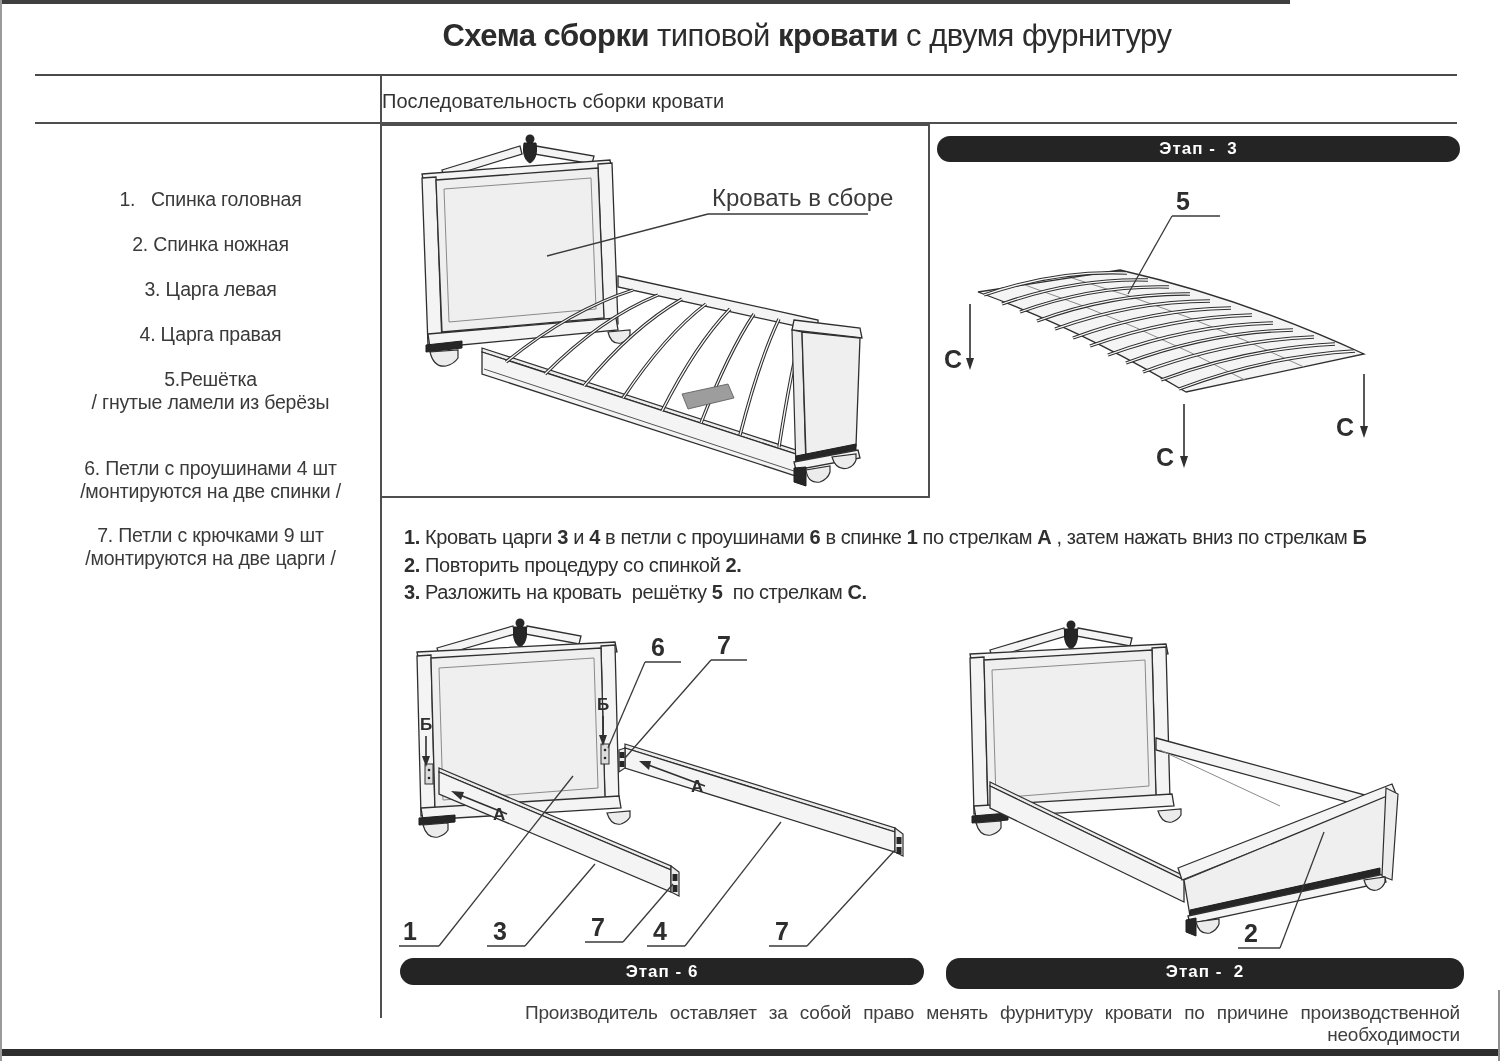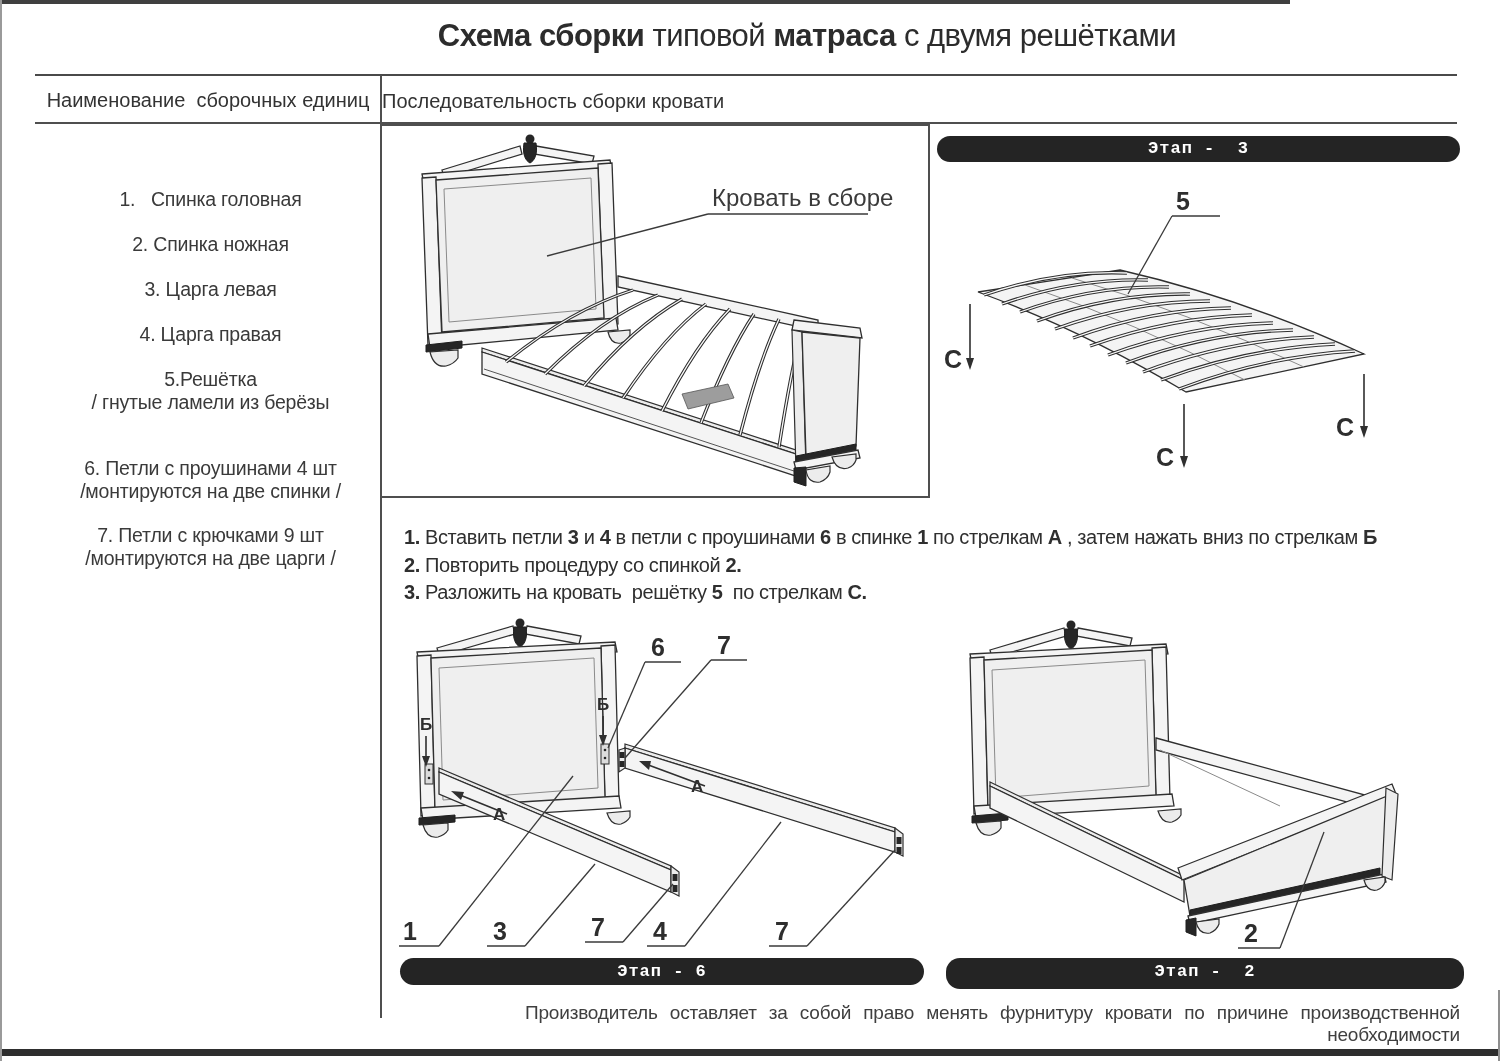--- a/index.html
+++ b/index.html
@@ -24,21 +24,21 @@
   
   .hdr{font-size:20px;color:#333;white-space:pre;}
   .hdr-left{left:35px;top:89px;width:346px;text-align:center;}
   .hdr-right{left:382px;top:90px;width:1075px;}
   
   .part{left:38px;width:345px;font-size:19.5px;line-height:22.5px;color:#3a3a3a;white-space:pre;letter-spacing:-0.2px;text-align:center;}
   
   .asm-box{left:380px;top:124px;width:550px;height:374px;border:2px solid #4f4f4f;box-sizing:border-box;background:#fff;}
   
   .pill{background:#242424;border-radius:14px;color:#ffffff;font-size:17px;font-weight:700;
-        text-align:center;letter-spacing:1px;white-space:pre;font-family:Liberation Mono, monospace;}
+        text-align:center;letter-spacing:1px;white-space:pre;}
   .pill1{left:400px;top:958px;width:524px;height:27px;line-height:27px;}
   .pill2{left:946px;top:958px;width:518px;height:31px;line-height:27px;}
   .pill3{left:937px;top:136px;width:523px;height:26px;line-height:26px;}
   
   .instr{left:404px;top:524px;width:1075px;font-size:20px;line-height:27.5px;color:#2f2f2f;letter-spacing:-0.4px;}
   .instr p{margin:0;white-space:pre;}
   .instr b{font-weight:700;}
   
   .footer{left:404px;top:1002px;width:1056px;text-align:right;font-size:19px;color:#3f3f3f;word-spacing:7px;letter-spacing:-0.2px;}
   
@@ -61,25 +61,24 @@
 </head>
 <body>
 
 <div id="page">
 
   <div class="abs b-top"></div>
   <div class="abs b-bottom"></div>
   <div class="abs b-left"></div>
   <div class="abs b-right"></div>
 
-  <div class="abs title"><b>Схема сборки</b><span> типовой </span><b>матраса</b><span> с двумя решётками</span></div>
+  <div class="abs title"><b>Схема сборки</b><span> типовой </span><b>кровати</b><span> с двумя фурнитуру</span></div>
 
   <div class="abs rule-title"></div>
 
-  <div class="abs hdr hdr-left">Наименование  сборочных единиц</div>
   <div class="abs hdr hdr-right">Последовательность сборки кровати</div>
   <div class="abs rule-header"></div>
   <div class="abs col-div"></div>
 
   <div class="abs part" style="top:188px"><span>1.   Спинка головная</span></div>
   <div class="abs part" style="top:233px"><span>2. Спинка ножная</span></div>
   <div class="abs part" style="top:278px"><span>3. Царга левая</span></div>
   <div class="abs part" style="top:323px"><span>4. Царга правая</span></div>
   <div class="abs part" style="top:368px"><span>5.Решётка</span><br><span>/ гнутые ламели из берёзы</span><br></div>
   <div class="abs part" style="top:457px"><span>6. Петли с проушинами 4 шт</span><br><span>/монтируются на две спинки /</span></div>
@@ -183,21 +182,21 @@
     <text class="callout" x="14" y="204">C</text>
     <line class="arrow" x1="254" y1="240" x2="254" y2="294"></line>
       <polygon class="ah" points="250,292 258,292 254,304"></polygon>
     <text class="callout" x="226" y="302">C</text>
     <line class="arrow" x1="434" y1="210" x2="434" y2="264"></line>
       <polygon class="ah" points="430,262 438,262 434,274"></polygon>
     <text class="callout" x="406" y="272">C</text>
   </svg>
 
   <div class="abs instr">
-    <p><b>1.</b><span> Вставить петли </span><b>3</b><span> и </span><b>4</b><span> в петли с проушинами </span><b>6</b><span> в спинке </span><b>1</b><span> по стрелкам </span><b>А</b><span> , затем нажать вниз по стрелкам </span><b>Б</b></p>
+    <p><b>1.</b><span> Кровать царги </span><b>3</b><span> и </span><b>4</b><span> в петли с проушинами </span><b>6</b><span> в спинке </span><b>1</b><span> по стрелкам </span><b>А</b><span> , затем нажать вниз по стрелкам </span><b>Б</b></p>
     <p><b>2.</b><span> Повторить процедуру со спинкой </span><b>2.</b></p>
     <p><b>3.</b><span> Разложить на кровать  решётку </span><b>5</b><span>  по стрелкам </span><b>С.</b></p>
   </div>
 
   <svg class="abs" style="left:395px;top:618px;" width="540" height="334" viewBox="0 0 540 334">
 
     <polygon class="face" points="42,30 118,8 120,16 44,38"></polygon>
     <polygon class="face" points="132,8 186,18 184,26 130,16"></polygon>
     <circle cx="125" cy="5" r="4.5" fill="#262626"></circle>
     <path class="dark" d="M119,9 C117,21 121,27 125,29 C129,27 133,21 131,9 Z"></path>

